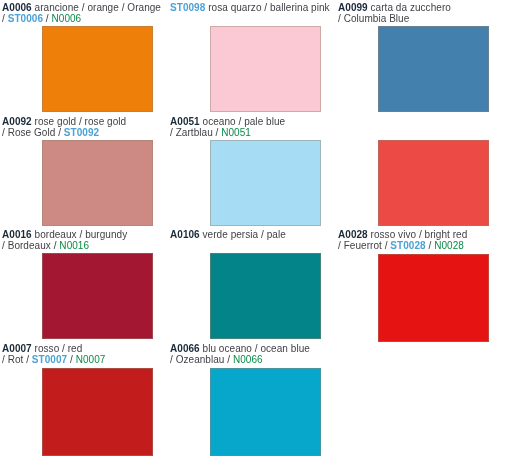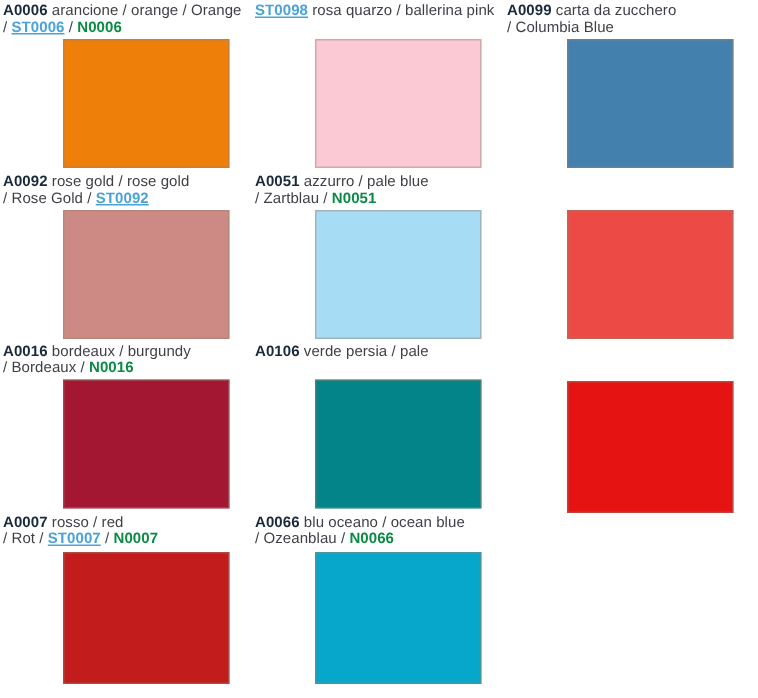--- a/index.html
+++ b/index.html
@@ -45,24 +45,23 @@
     white-space: normal;
   }
   .cell.col3 .caption { width: 168px; }
   .code-a {
     font-weight: bold;
     color: #1a2a3a;
   }
   .code-st {
     font-weight: bold;
     color: #4aa3d4;
-    text-decoration: underline;
   }
   .code-n {
-    font-weight: bold;
+    font-weight: normal;
     color: #0b8a46;
   }
   .desc {
     color: #3f3f46;
   }
   .sep {
     color: #3f3f46;
   }
   .swatch {
     position: absolute;
@@ -93,35 +92,36 @@
       </div>
       <div class="cell r1 col3">
         <div class="caption"><span class="code-a">A0099</span><span class="desc"> carta da zucchero</span><br><span class="sep">/ Columbia Blue</span></div>
         <div class="swatch" style="background: rgb(68, 128, 174);"></div>
       </div>
       <div class="cell r2">
         <div class="caption"><span class="code-a">A0092</span><span class="desc"> rose gold / rose gold</span><br><span class="sep">/ Rose Gold / </span><span class="code-st">ST0092</span></div>
         <div class="swatch" style="background: rgb(205, 138, 133);"></div>
       </div>
       <div class="cell r2 col3">
-        <div class="caption"><span class="code-a">A0051</span><span class="desc"> azzurro / pale blue</span><br><span class="sep">/ Zartblau / </span><span class="code-n">N0051</span></div>
+        <div class="caption"><span class="code-a">A0051</span><span class="desc"> oceano / pale blue</span><br><span class="sep">/ Zartblau / </span><span class="code-n">N0051</span></div>
         <div class="swatch" style="background: rgb(167, 220, 245);"></div>
       </div>
       <div class="cell r3">
         <div class="swatch" style="background: rgb(236, 74, 69);"></div>
       </div>
       <div class="cell r3">
         <div class="caption"><span class="code-a">A0016</span><span class="desc"> bordeaux / burgundy</span><br><span class="sep">/ Bordeaux / </span><span class="code-n">N0016</span></div>
         <div class="swatch" style="background: rgb(164, 23, 51);"></div>
       </div>
       <div class="cell r3 col3">
         <div class="caption"><span class="code-a">A0106</span><span class="desc"> verde persia / pale</span></div>
         <div class="swatch" style="background: rgb(2, 132, 137);"></div>
       </div>
       <div class="cell r4">
+        <div class="caption"><span class="code-a">A0028</span><span class="desc"> rosso vivo / bright red</span><br><span class="sep">/ Feuerrot / </span><span class="code-st">ST0028</span><span class="sep"> / </span><span class="code-n">N0028</span></div>
         <div class="swatch" style="background: rgb(230, 19, 19);"></div>
       </div>
       <div class="cell r4">
         <div class="caption"><span class="code-a">A0007</span><span class="desc"> rosso / red</span><br><span class="sep">/ Rot / </span><span class="code-st">ST0007</span><span class="sep"> / </span><span class="code-n">N0007</span></div>
         <div class="swatch" style="background: rgb(195, 28, 28);"></div>
       </div>
       <div class="cell r4 col3">
         <div class="caption"><span class="code-a">A0066</span><span class="desc"> blu oceano / ocean blue</span><br><span class="sep">/ Ozeanblau / </span><span class="code-n">N0066</span></div>
         <div class="swatch" style="background: rgb(7, 167, 203);"></div>
       </div>

